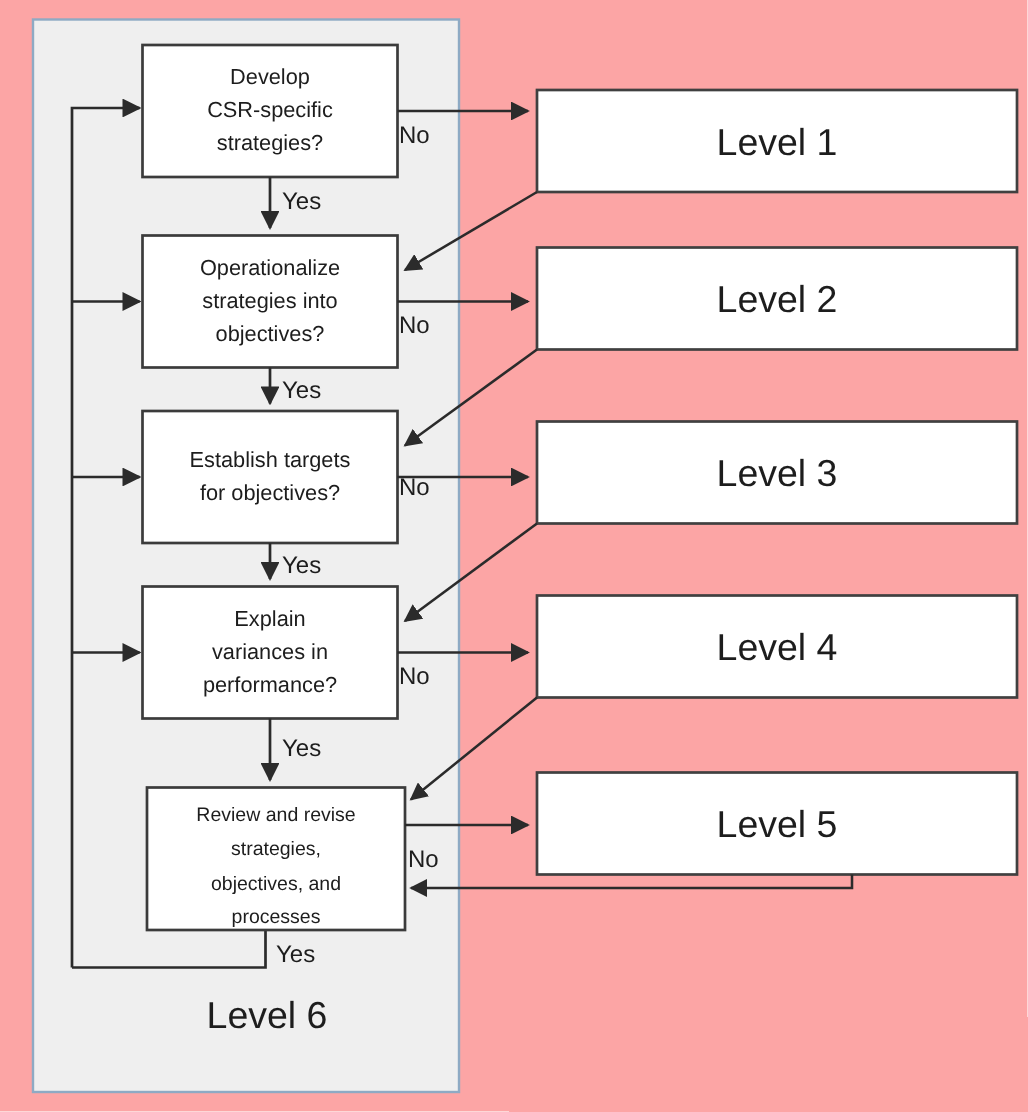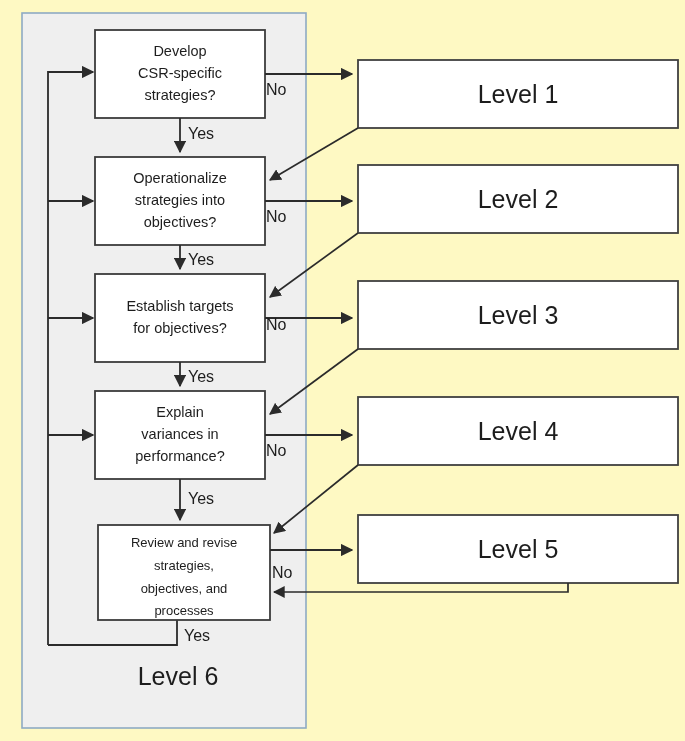--- a/index.html
+++ b/index.html
@@ -1,17 +1,17 @@
 <!DOCTYPE html>
 <html><head>
 <meta charset="utf-8">
 <style>
   html,body{margin:0;padding:0;background:#ffffff;}
   body{width:685px;height:741px;font-family:"Liberation Sans",sans-serif;}
-  #stage{position:relative;width:685px;height:741px;overflow:hidden;background:#fef9c3;}
+  #stage{position:relative;width:685px;height:741px;overflow:hidden;background:#fca5a5;}
   svg#diagram{position:absolute;left:0;top:0;width:685px;height:741px;}
   .panel-fill{fill:#efefef;stroke:#8eaac4;stroke-width:1.6;}
   .node-box{fill:#ffffff;stroke:#3b3b3b;stroke-width:1.8;}
   .level-box{fill:#ffffff;stroke:#404040;stroke-width:1.8;}
   .conn{stroke:#2b2b2b;stroke-width:1.8;fill:none;}
   .conn-thin{stroke:#2b2b2b;stroke-width:1.7;fill:none;}
   .node-text{font-family:"Liberation Sans",sans-serif;font-size:14.5px;fill:#1d1d1d;text-anchor:middle;}
   .node-text-sm{font-family:"Liberation Sans",sans-serif;font-size:13px;fill:#1d1d1d;text-anchor:middle;}
   .level-text{font-family:"Liberation Sans",sans-serif;font-size:25px;fill:#1d1d1d;text-anchor:middle;}
   .edge-label{font-family:"Liberation Sans",sans-serif;font-size:16px;fill:#1d1d1d;}

